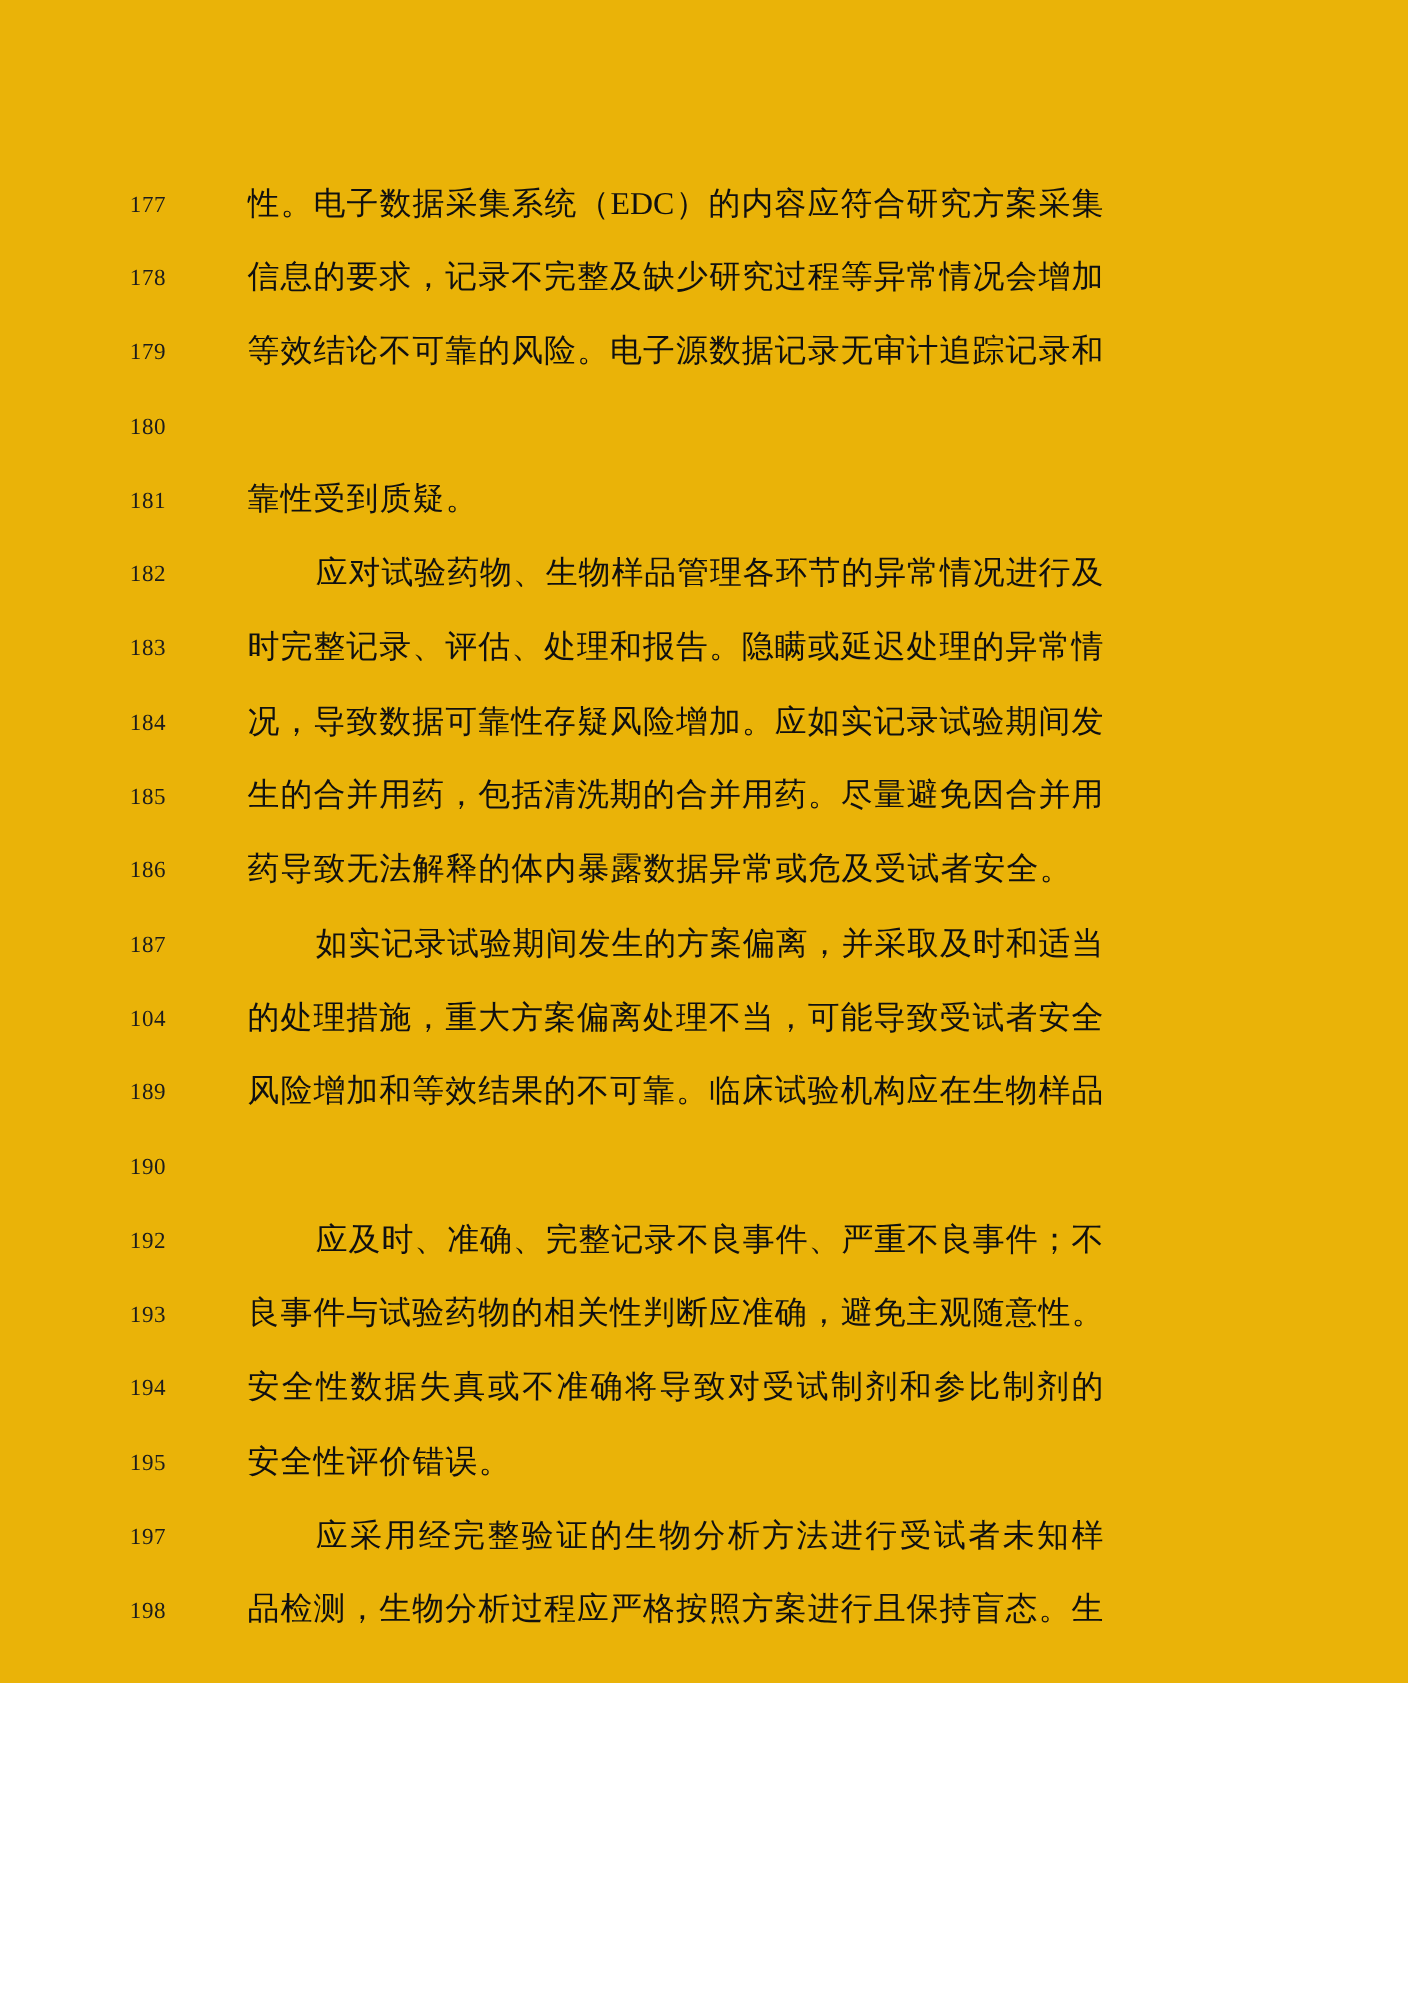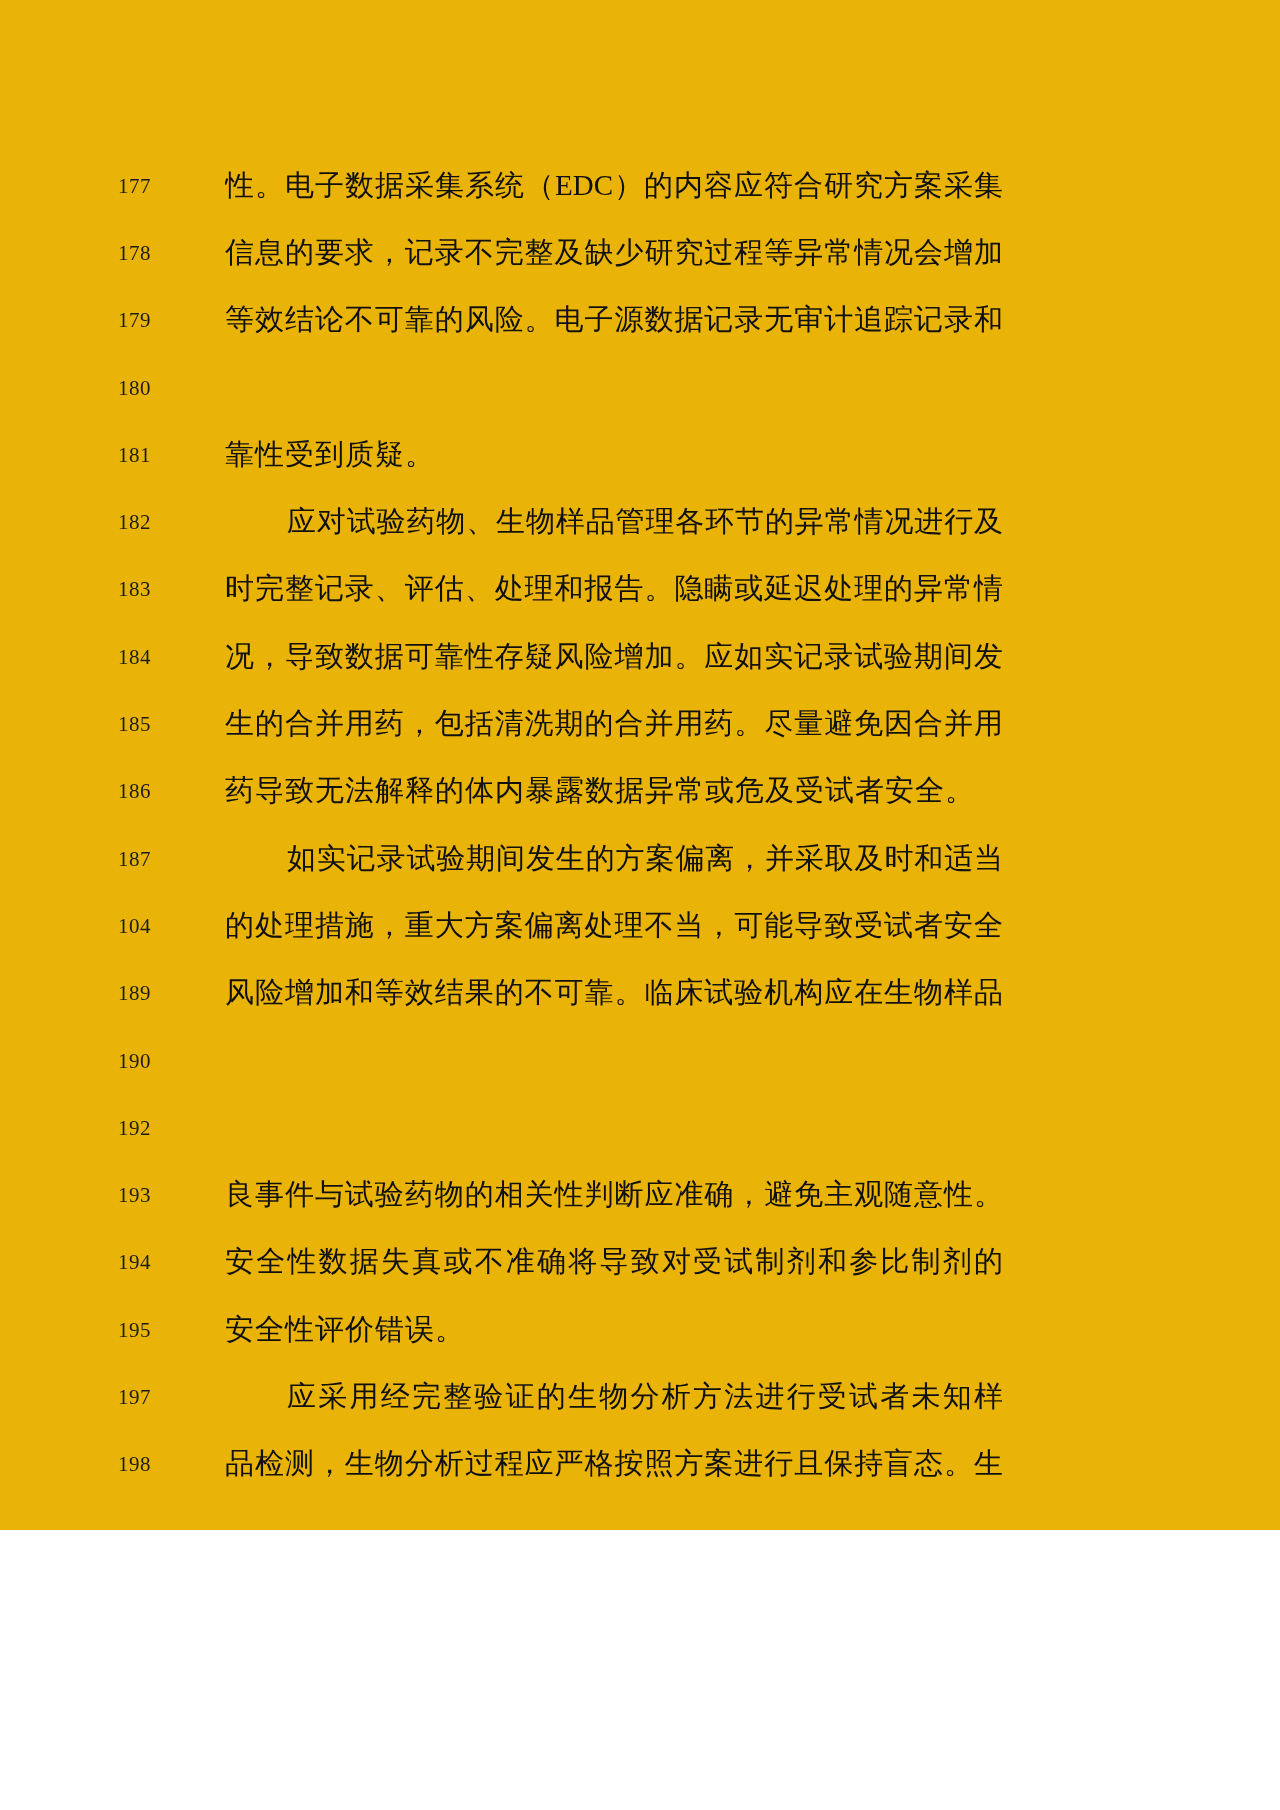--- a/index.html
+++ b/index.html
@@ -131,20 +131,21 @@
       </div>
     <div class="row">
         <span class="ln">189</span>
         <span class="lt">风险增加和等效结果的不可靠。临床试验机构应在生物样品</span>
       </div>
     <div class="row">
         <span class="ln">190</span>
       </div>
     <div class="row indent">
         <span class="ln">192</span>
+        <span class="lt">应及时、准确、完整记录不良事件、严重不良事件；不</span>
       </div>
     <div class="row">
         <span class="ln">193</span>
         <span class="lt">良事件与试验药物的相关性判断应准确，避免主观随意性。</span>
       </div>
     <div class="row">
         <span class="ln">194</span>
         <span class="lt">安全性数据失真或不准确将导致对受试制剂和参比制剂的</span>
       </div>
     <div class="row end">

